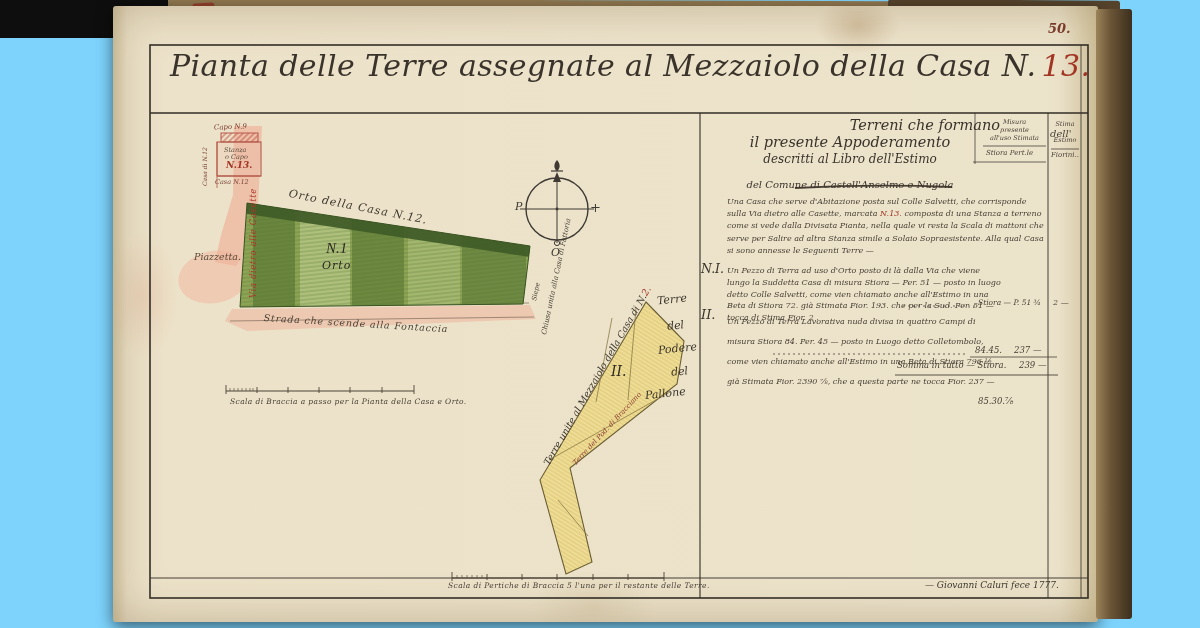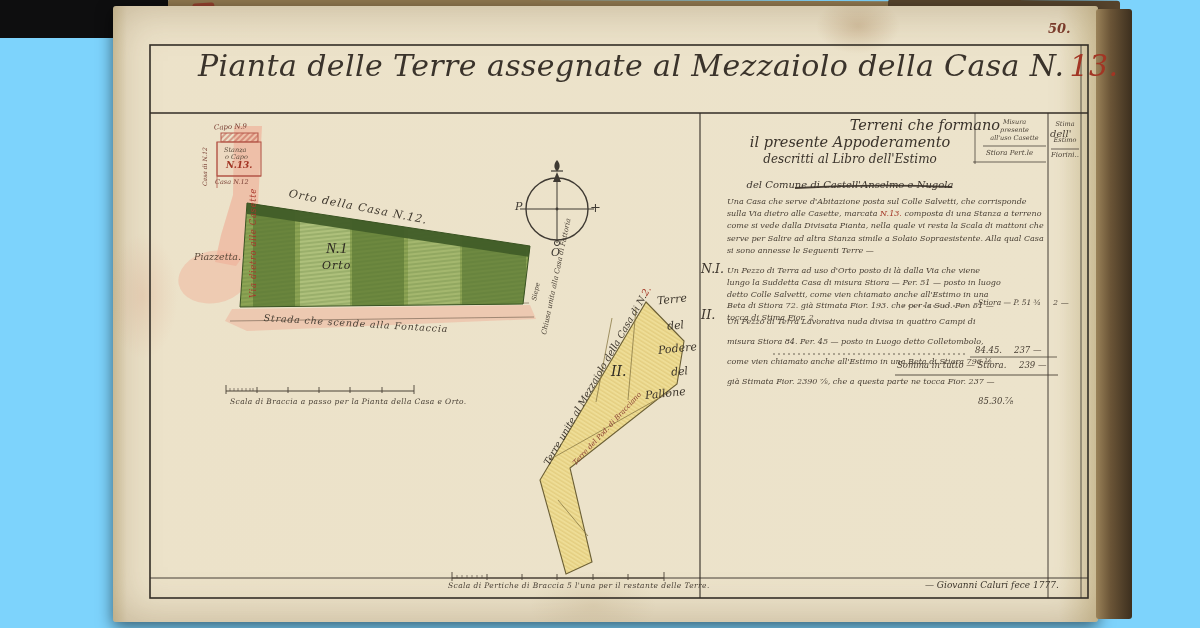--- a/index.html
+++ b/index.html
@@ -174,21 +174,21 @@
       <path d="M795,188 Q875,184 952,187" stroke-width="1.8" fill="none"></path>
       <line x1="903" y1="306" x2="978" y2="306" stroke-width=".8" stroke-dasharray="2,3"></line>
       <line x1="773" y1="354" x2="968" y2="354" stroke-width=".8" stroke-dasharray="2,3"></line>
       <line x1="970" y1="357" x2="1057" y2="357" stroke-width=".8"></line>
       <line x1="895" y1="375" x2="1058" y2="375" stroke-width=".9"></line>
     </g>
   </svg>
 
   <div class="lbl" style="left:1048px;top:22px;font-size:13px;color:#7a3b2b;font-weight:bold;">50.</div>
 
-  <div class="lbl" style="left:170px;top:50px;font-size:30px;letter-spacing:.4px;color:#3a332b;margin-left:28px;">
+  <div class="lbl" style="left:170px;top:50px;font-size:30px;letter-spacing:.4px;color:#3a332b;">
     <span>Pianta delle Terre assegnate al Mezzaiolo della Casa N.</span><span class="red" style="margin-left:5px;">13.</span>
   </div>
 
   <div class="lbl" style="left:214px;top:124px;font-size:7px;color:#7a4035;transform:rotate(-2deg);">Capo N.9</div>
   <div class="lbl" style="left:202px;top:186px;font-size:6px;color:#7a4035;transform:rotate(-90deg);transform-origin:left top;">Casa di N.12</div>
   <div class="lbl" style="left:224px;top:147px;font-size:6.5px;color:#5a4a3a;">Stanza</div>
   <div class="lbl" style="left:225px;top:154px;font-size:6.5px;color:#5a4a3a;">o Capo</div>
   <div class="lbl red" style="left:226px;top:161px;font-size:9px;font-weight:bold;">N.13.</div>
   <div class="lbl" style="left:215px;top:179px;font-size:6.5px;color:#7a4035;">Casa N.12</div>
 
@@ -221,21 +221,21 @@
   <div class="lbl" style="left:448px;top:582px;font-size:7.5px;color:#4a4136;letter-spacing:.4px;">Scala di Pertiche di Braccia 5 l'una per il restante delle Terre.</div>
   <div class="lbl" style="left:925px;top:581px;font-size:9px;color:#3d362c;">— Giovanni Caluri fece 1777.</div>
 
   <div class="lbl" style="left:700px;top:118px;width:300px;text-align:right;font-size:14.5px;color:#3a332b;white-space:nowrap;">Terreni che formano</div>
   <div class="lbl" style="left:700px;top:135px;width:300px;text-align:center;font-size:14.5px;color:#3a332b;">il presente Appoderamento</div>
   <div class="lbl" style="left:700px;top:153px;width:300px;text-align:center;font-size:12px;color:#3a332b;">descritti al Libro dell'Estimo</div>
   <div class="lbl" style="left:700px;top:180px;width:300px;text-align:center;font-size:10px;color:#3a332b;">del Comune di Castell'Anselmo e Nugola</div>
 
   <div class="lbl" style="left:983px;top:119px;width:63px;text-align:center;font-size:6.5px;color:#4a4136;">Misura</div>
   <div class="lbl" style="left:983px;top:127px;width:63px;text-align:center;font-size:6.5px;color:#4a4136;">presente</div>
-  <div class="lbl" style="left:983px;top:135px;width:63px;text-align:center;font-size:6.5px;color:#4a4136;">all'uso Casette</div>
+  <div class="lbl" style="left:983px;top:135px;width:63px;text-align:center;font-size:6.5px;color:#4a4136;">all'uso Stimata</div>
   <div class="lbl" style="left:973px;top:150px;width:73px;text-align:center;font-size:7px;color:#4a4136;">Stiora Pert.le</div>
   <div class="lbl" style="left:1050px;top:121px;width:30px;text-align:center;font-size:6.5px;color:#4a4136;">Stima</div>
   <div class="lbl" style="left:1050px;top:129px;width:30px;text-align:left;font-size:10px;color:#4a4136;">dell'</div>
   <div class="lbl" style="left:1050px;top:137px;width:30px;text-align:center;font-size:6.5px;color:#4a4136;">Estimo</div>
   <div class="lbl" style="left:1050px;top:152px;width:30px;text-align:center;font-size:7px;color:#4a4136;">Fiorini..</div>
 
   <div class="para" style="left:727px;top:196px;width:320px;font-size:8px;line-height:12.2px;">
     <span>Una Casa che serve d'Abitazione posta sul Colle Salvetti, che corrisponde sulla Via dietro alle Casette, marcata </span><span class="red">N.13.</span><span> composta di una Stanza a terreno come si vede dalla Divisata Pianta, nella quale vi resta la Scala di mattoni che serve per Salire ad altra Stanza simile a Solaio Sopraesistente. Alla qual Casa si sono annesse le Seguenti Terre —</span>
   </div>
 

